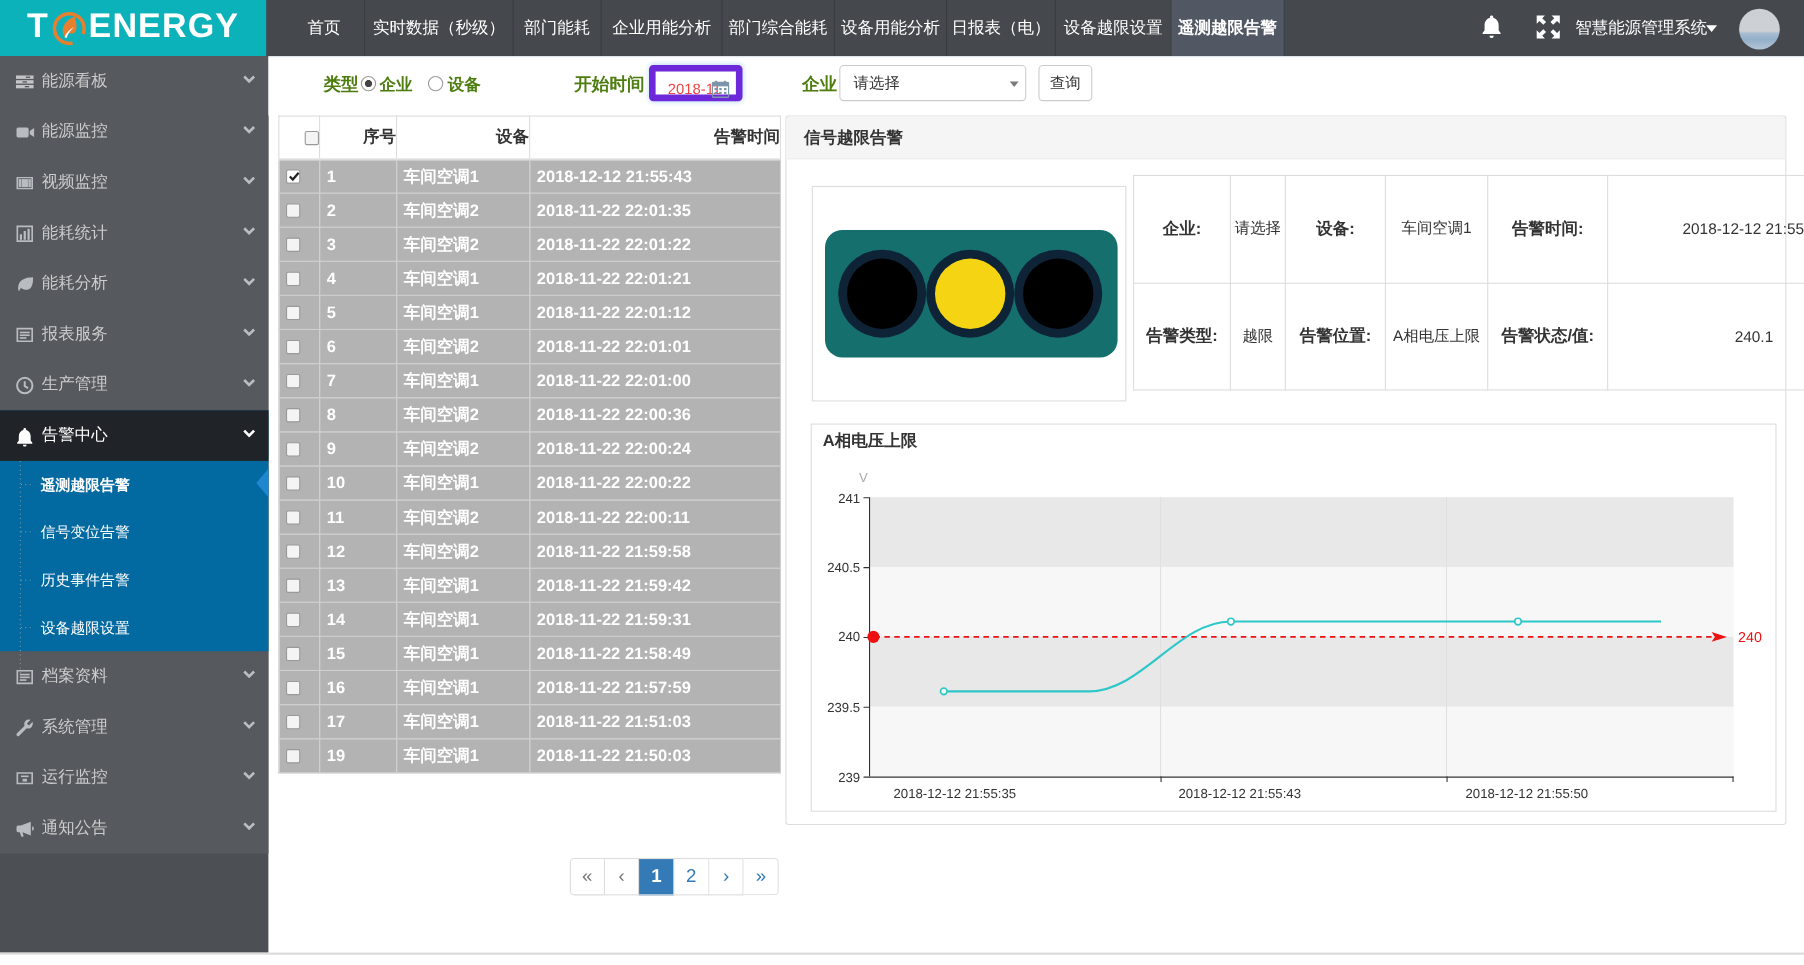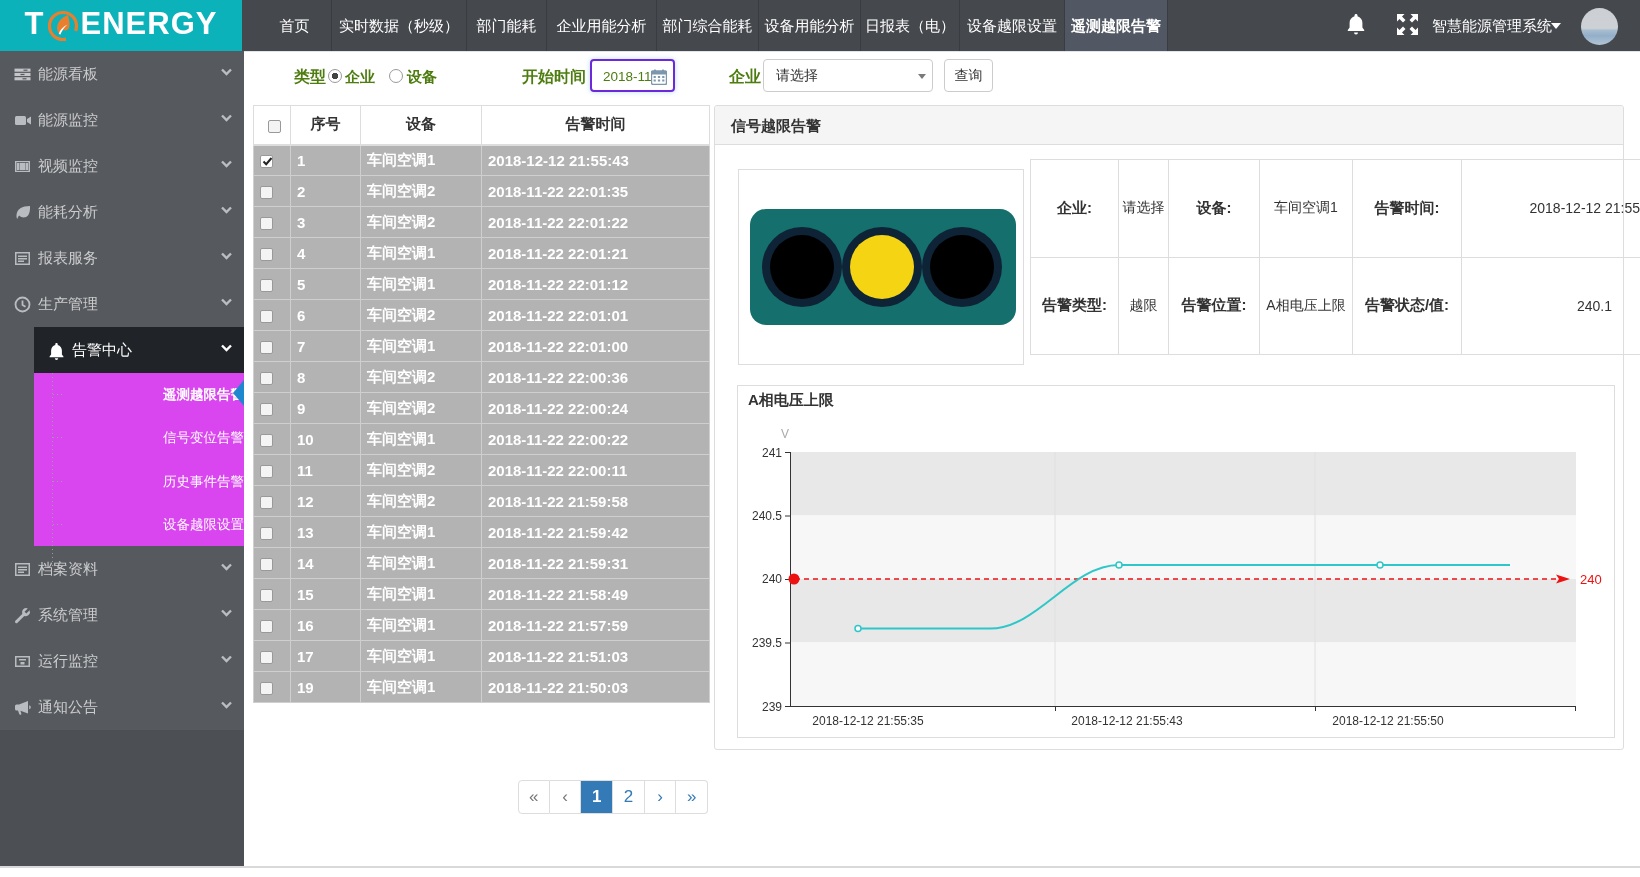--- a/index.html
+++ b/index.html
@@ -8,50 +8,50 @@
 .abs{position:absolute;}
 
 #topbar{position:absolute;left:0;top:0;width:1640px;height:51px;background:#45484d;}
 #logo{position:absolute;left:0;top:0;width:242px;height:51px;background:#0cb2ba;
 display:flex;align-items:center;justify-content:center;color:#fff;font-weight:bold;
 font-size:31px;letter-spacing:1px;}
 .navitem{position:absolute;top:0;height:51px;line-height:51px;text-align:center;
 color:#fff;font-size:15px;border-left:1px solid #393d42;}
 #navactive{background:#525863;font-weight:bold;border-right:1px solid #393d42;}
 
-#sidebar{position:absolute;left:0;top:51px;width:244px;height:815px;background:#4c4f53;text-align:right;}
+#sidebar{position:absolute;left:0;top:51px;width:244px;height:815px;background:#4c4f53;}
 #menu{position:absolute;left:0;top:0;width:244px;background:#56595d;}
 .mi{position:relative;height:46px;color:#cbccce;font-size:15px;line-height:46px;}
 .mi .txt{position:absolute;left:38px;}
 .mi svg.ic{position:absolute;left:14px;top:15px;}
 .chev{position:absolute;right:12px;top:17px;}
-#alarmblock{background:#d946ef;position:relative;margin-left:34px;}
+#alarmblock{background:#0369a1;position:relative;}
 #alarmhead{background:#202327;color:#fff;}
 .smi{position:relative;height:43.3px;color:#fff;font-size:13.5px;line-height:43px;padding-left:37px;}
 #bluearrow{position:absolute;right:0;top:7px;width:0;height:0;
 border-top:13px solid transparent;border-bottom:13px solid transparent;border-right:11px solid #1f87cd;}
 #treeline{position:absolute;left:18px;top:46px;width:1px;height:193px;
 background-image:linear-gradient(to bottom,#9a9da0 30%,rgba(0,0,0,0) 0%);background-size:1px 4px;}
 .smi::before{content:"";position:absolute;left:19px;top:21px;width:9px;height:1px;
 background-image:linear-gradient(to right,#9a9da0 30%,rgba(0,0,0,0) 0%);background-size:4px 1px;}
 
 #filter{position:absolute;left:244px;top:52px;width:1396px;height:53px;background:#fff;}
 .flabel{position:absolute;top:67px;font-size:16px;font-weight:bold;color:#4d7c0f;}
 .radio{position:absolute;top:69px;width:14px;height:14px;border:1px solid #9a9a9a;border-radius:50%;background:#fff;}
-#dateinput{position:absolute;left:590px;top:59px;width:85px;height:33px;border:2px solid #6d28d9;
-border-radius:4px;font-size:13.5px;color:#4d7c0f;background:#fff;line-height:31px;padding-left:11px;
+#dateinput{position:absolute;left:590px;top:59px;width:85px;height:33px;border:6px solid #6d28d9;
+border-radius:4px;font-size:13.5px;color:#ef4444;background:#fff;line-height:31px;padding-left:11px;
 box-shadow:0 0 5px rgba(102,175,233,.45);}
 #select1{position:absolute;left:763px;top:59px;width:170px;height:33px;border:1px solid #ccc;
 border-radius:4px;font-size:14px;color:#333;background:#fff;line-height:31px;padding-left:12px;}
 #querybtn{position:absolute;left:944px;top:59px;width:49px;height:33px;border:1px solid #ccc;
 border-radius:4px;font-size:14px;color:#333;background:#fff;text-align:center;line-height:31px;}
 
 #lefttable{position:absolute;left:253px;top:105px;width:457px;border-collapse:collapse;
 table-layout:fixed;font-size:15px;}
-#lefttable th{background:#fff;color:#333;font-weight:bold;text-align:center;height:39px;
+#lefttable th{background:#fff;color:#333;font-weight:bold;text-align:right;height:39px;
 border:1px solid #ddd;border-bottom:2px solid #ddd;}
 #lefttable td{background:#b3b3b3;color:#fff;height:31px;border:1px solid #cfcfcf;padding-left:6px;font-weight:bold;}
 .cb{display:inline-block;width:13px;height:13px;background:#f4f4f4;border:1px solid #999;border-radius:2px;vertical-align:middle;}
 
 #pager{position:absolute;left:518px;top:780px;height:34px;display:flex;font-size:15px;}
 .pg{width:31.7px;height:34px;border:1px solid #ddd;border-left:none;background:#fff;color:#337ab7;
 display:flex;align-items:center;justify-content:center;font-size:17px;}
 .pg.first{border-left:1px solid #ddd;border-radius:4px 0 0 4px;}
 .pg.last{border-radius:0 4px 4px 0;}
 .pg.gray{color:#777;}
@@ -143,20 +143,34 @@
         <svg class="ic" width="17" height="17" viewBox="0 0 17 17">
           <g fill="#b9bcc0">
             <path d="M1 3h15v11H1zM3 4.5h2v2H3zM3 7.5h2v2H3zM3 10.5h2v2H3zM12 4.5h2v2h-2zM12 7.5h2v2h-2zM12 10.5h2v2h-2zM6 4.5h5v3.5H6zM6 9h5v3.5H6z" fill="#56595d"></path>
             <path d="M1 3h15v11H1zm1.5 1v9h12V4z" fill="#b9bcc0"></path>
             <rect x="3" y="4.8" width="2.2" height="7.4" fill="#b9bcc0"></rect>
             <rect x="11.8" y="4.8" width="2.2" height="7.4" fill="#b9bcc0"></rect>
             <rect x="5.6" y="4.8" width="5.8" height="7.4" fill="#b9bcc0"></rect>
           </g>
         </svg>
         <span class="txt">视频监控</span>
+        <svg class="chev" width="11" height="8" viewBox="0 0 11 8">
+          <path d="M1 1.5 5.5 6 10 1.5" stroke="#babdc1" stroke-width="2.4" fill="none"></path>
+        </svg>
+      </div>
+    <div class="mi">
+        <svg class="ic" width="17" height="17" viewBox="0 0 17 17">
+          <g fill="#b9bcc0">
+            <path d="M1 1h15v15H1zm1.5 1.5v12h12v-12z"></path>
+            <rect x="4" y="9" width="2" height="5"></rect>
+            <rect x="7.5" y="6" width="2" height="8"></rect>
+            <rect x="11" y="4" width="2" height="10"></rect>
+          </g>
+        </svg>
+        <span class="txt">能耗统计</span>
         <svg class="chev" width="11" height="8" viewBox="0 0 11 8">
           <path d="M1 1.5 5.5 6 10 1.5" stroke="#babdc1" stroke-width="2.4" fill="none"></path>
         </svg>
       </div>
     <div class="mi">
         <svg class="ic" width="18" height="17" viewBox="0 0 18 17">
           <path fill="#b9bcc0" d="M16 2C8 2 3 5 2.5 11c-.3 2.5.8 4 .8 4s.4-1.8 1.8-3.5C7.5 14 12 14 14 11.5 16.5 8.5 16 2 16 2zM5 12.5c2.8-4.5 7.5-6 7.5-6C8 8 5.8 10.5 4.4 13.6z"></path>
         </svg>
         <span class="txt">能耗分析</span>
         <svg class="chev" width="11" height="8" viewBox="0 0 11 8">

